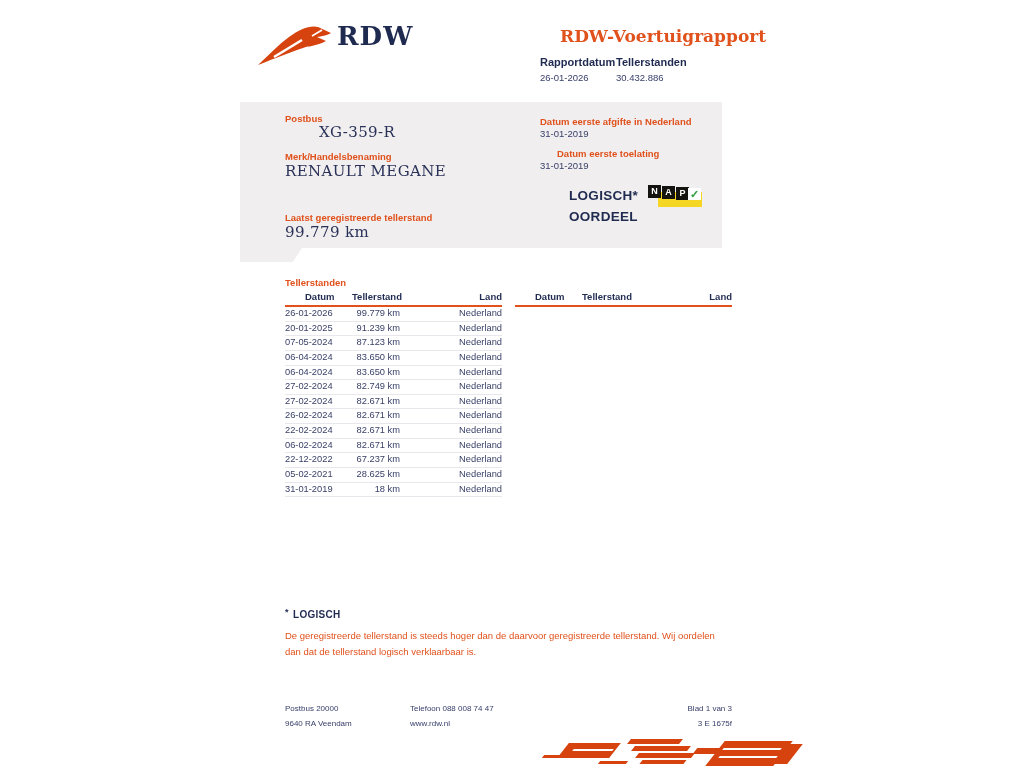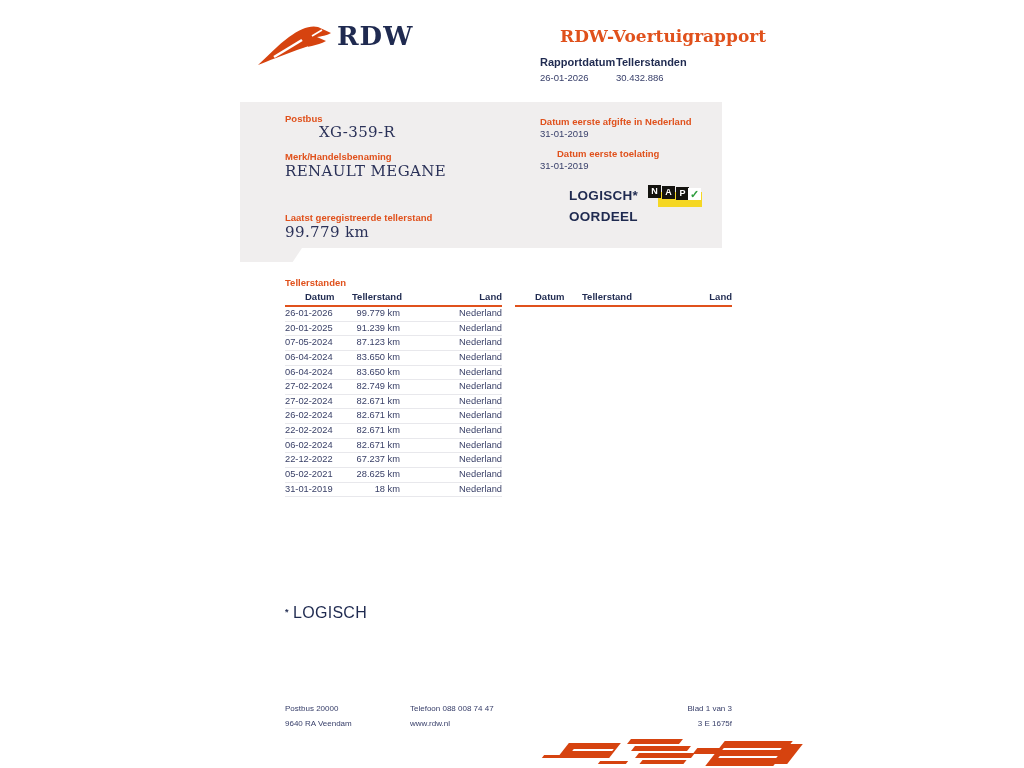--- a/index.html
+++ b/index.html
@@ -71,21 +71,21 @@
   .trow { display:flex; height:14.65px; line-height:13.8px; border-bottom:1px solid #e8e8ec;
           font-size:9.3px; color:#3a4168; }
   .trow .c1 { width:67px; }
   .trow .c2 { width:48px; text-align:right; }
   .trow .c3 { flex:1; text-align:right; }
 
   
   .footnote { left:285px; top:604px; width:450px; }
   .fn-head { color:#1f2a50; }
   .fn-marker { font-size:9px; font-weight:bold; vertical-align:3px; }
-  .fn-title { font-size:16px; font-weight:normal; letter-spacing:0.3px; }
+  .fn-title { font-size:10px; font-weight:bold; letter-spacing:0.3px; }
   .fn-text { margin-top:6px; font-size:9.5px; line-height:15.5px; color:var(--accent); width:445px; }
 
   
   .footer-block { font-size:8px; color:#39406b; line-height:15px; }
   .f-left  { left:285px; top:701px; }
   .f-mid   { left:410px; top:701px; }
   .f-right { left:632px; top:701px; width:100px; text-align:right; }
 
   
   .deco { left:543px; top:736px; width:252px; height:32px; }
@@ -244,20 +244,21 @@
     <span class="c2">Tellerstand</span>
     <span class="c3">Land</span>
   </div>
 </div>
 
 <div class="abs footnote">
   <div class="fn-head">
     <span class="fn-marker">*</span>
     <span class="fn-title">LOGISCH</span>
   </div>
+  <div class="fn-text">De geregistreerde tellerstand is steeds hoger dan de daarvoor geregistreerde tellerstand. Wij oordelen dan dat de tellerstand logisch verklaarbaar is.</div>
 </div>
 
 <div class="abs footer-block f-left">
   <div>Postbus 20000</div>
   <div>9640 RA Veendam</div>
 </div>
 <div class="abs footer-block f-mid">
   <div>Telefoon 088 008 74 47</div>
   <div>www.rdw.nl</div>
 </div>

